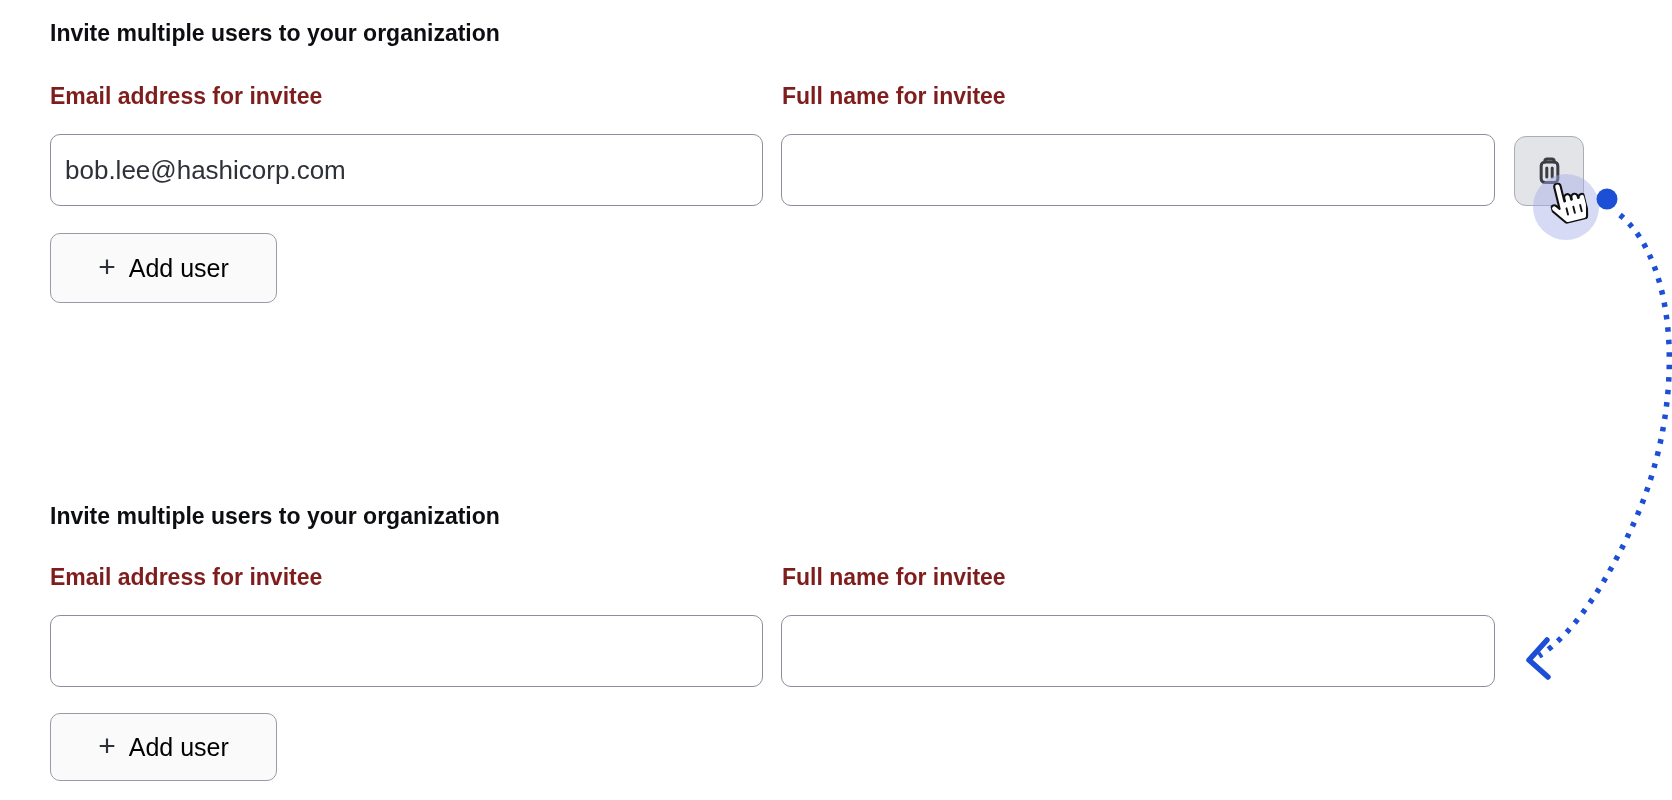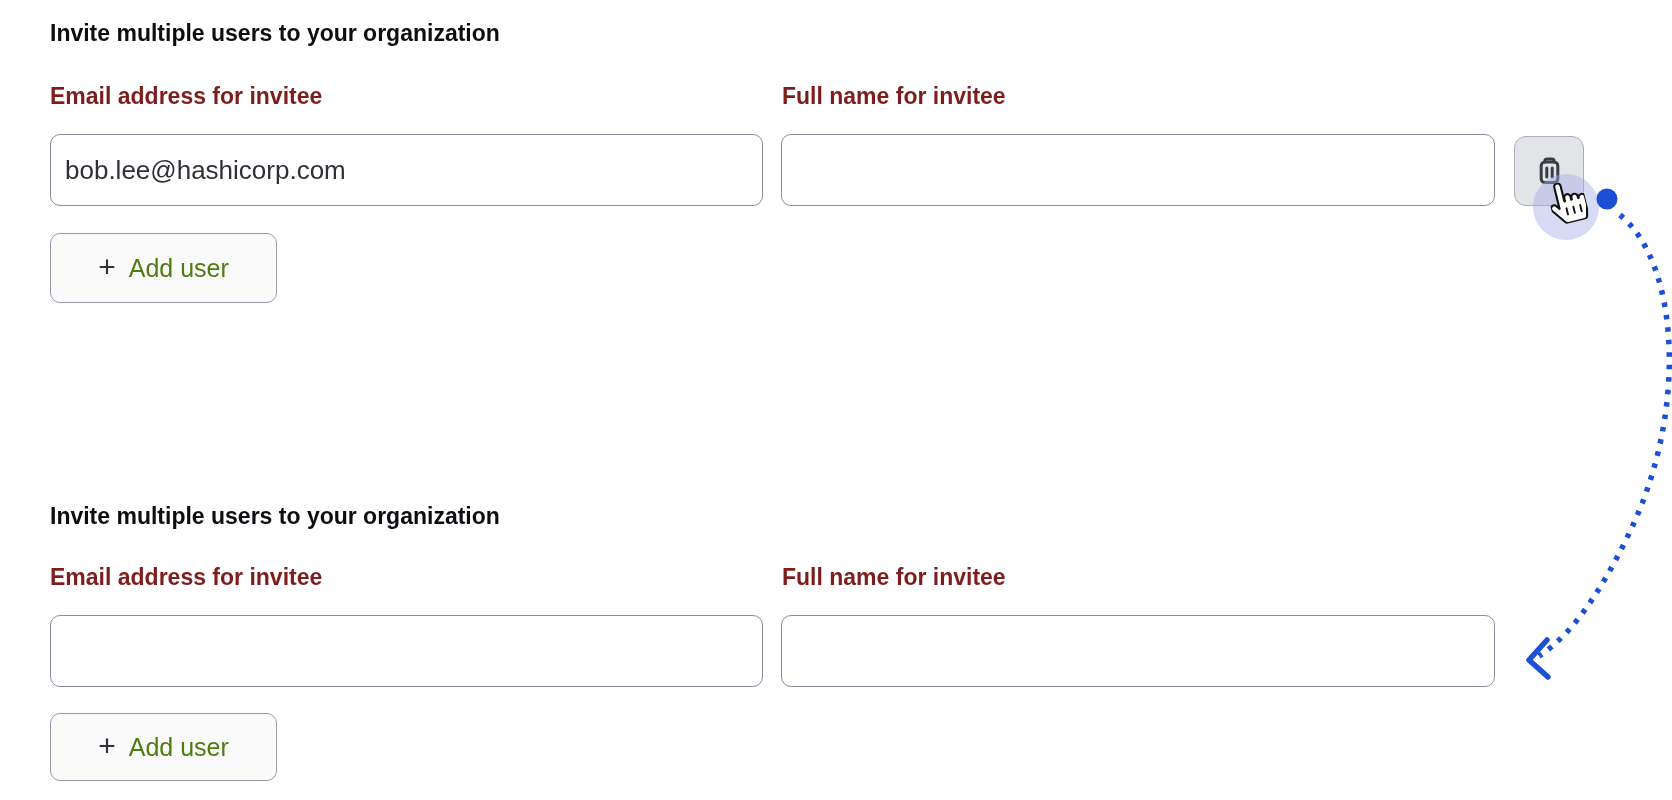--- a/index.html
+++ b/index.html
@@ -62,21 +62,21 @@
   .add-user-plus {
     font-size: 30px;
     font-weight: 400;
     color: #2e3138;
     line-height: 30px;
     margin-top: -3px;
   }
   .add-user-label {
     font-size: 25px;
     font-weight: 400;
-    color: #4d7c0f;
+    color: #000000;
     white-space: nowrap;
   }
   .trash-btn {
     box-sizing: border-box;
     width: 70px;
     height: 70px;
     border: 1.5px solid #aaadb6;
     border-radius: 12px;
     background: #e3e4e8;
     display: flex;

